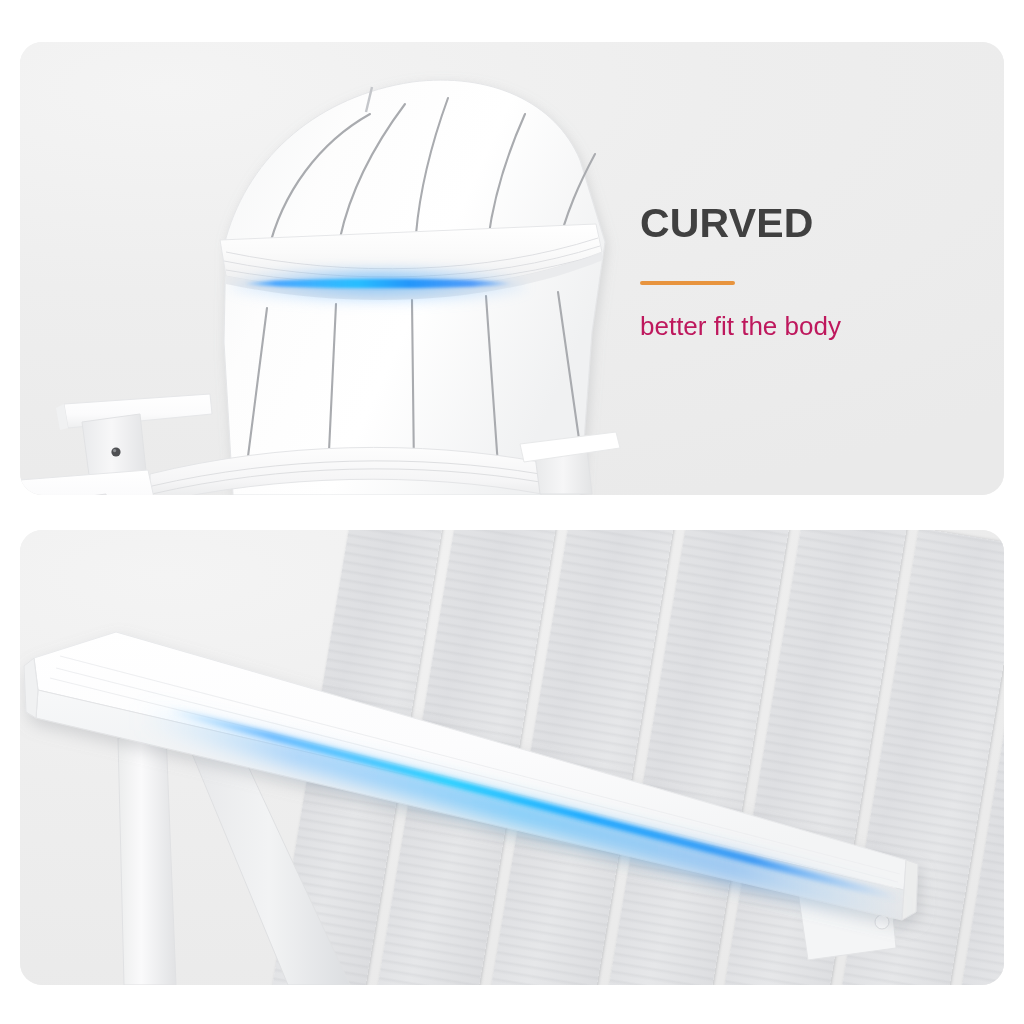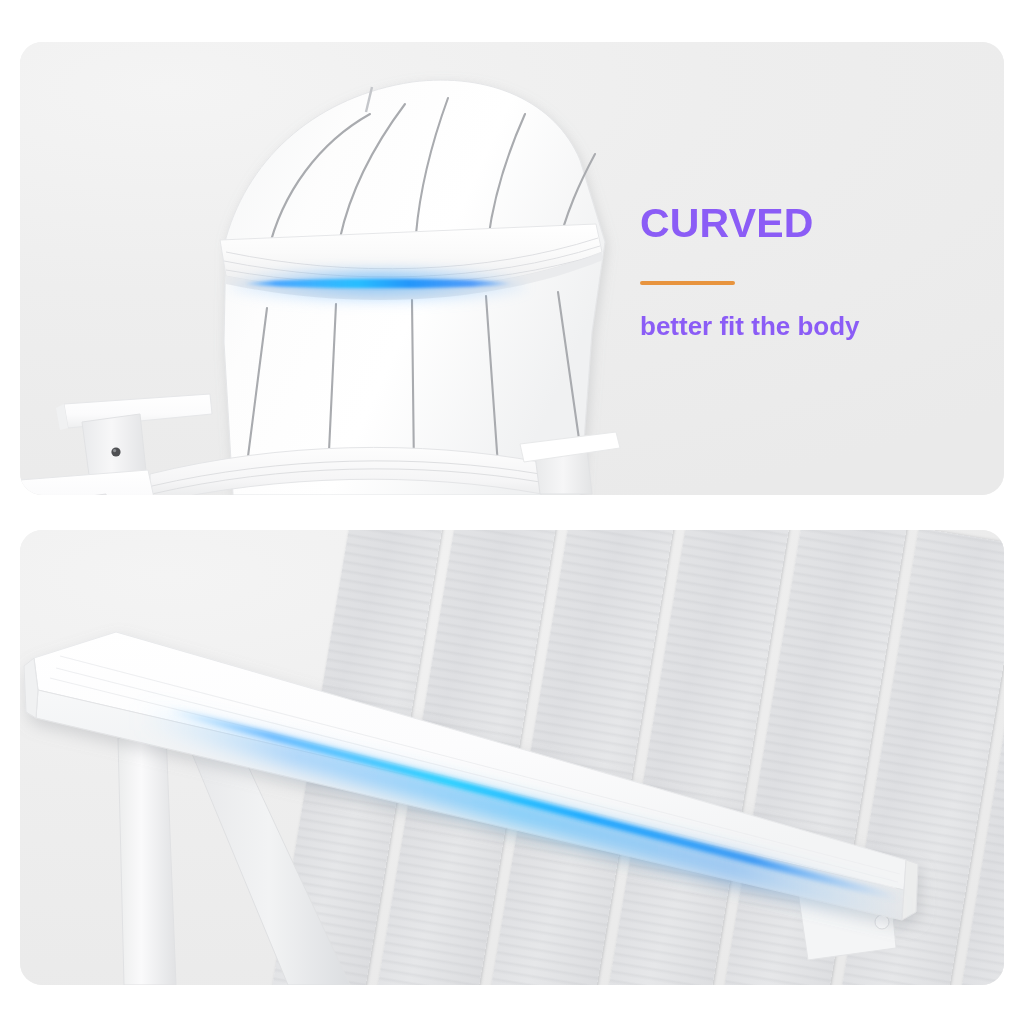--- a/index.html
+++ b/index.html
@@ -60,35 +60,35 @@
     left: 620px;
     top: 158px;
     width: 340px;
   }
 
   .headline {
     font-size: 41px;
     font-weight: bold;
     letter-spacing: 0.2px;
     line-height: 1.16;
-    color: #8b5cf6;
+    color: #404040;
     margin: 0;
     white-space: nowrap;
   }
   .accent-rule {
     width: 95px;
     height: 4px;
     border-radius: 2px;
     background: #e8943e;
     margin-top: 33px;
   }
   .subline {
     font-size: 26px;
-    font-weight: bold;
-    color: #8b5cf6;
+    font-weight: normal;
+    color: #be185d;
     margin-top: 26px;
     white-space: nowrap;
   }
 
   
   .art { position: absolute; inset: 0; }
 
   
   .led-glow-1 {
     position: absolute;

